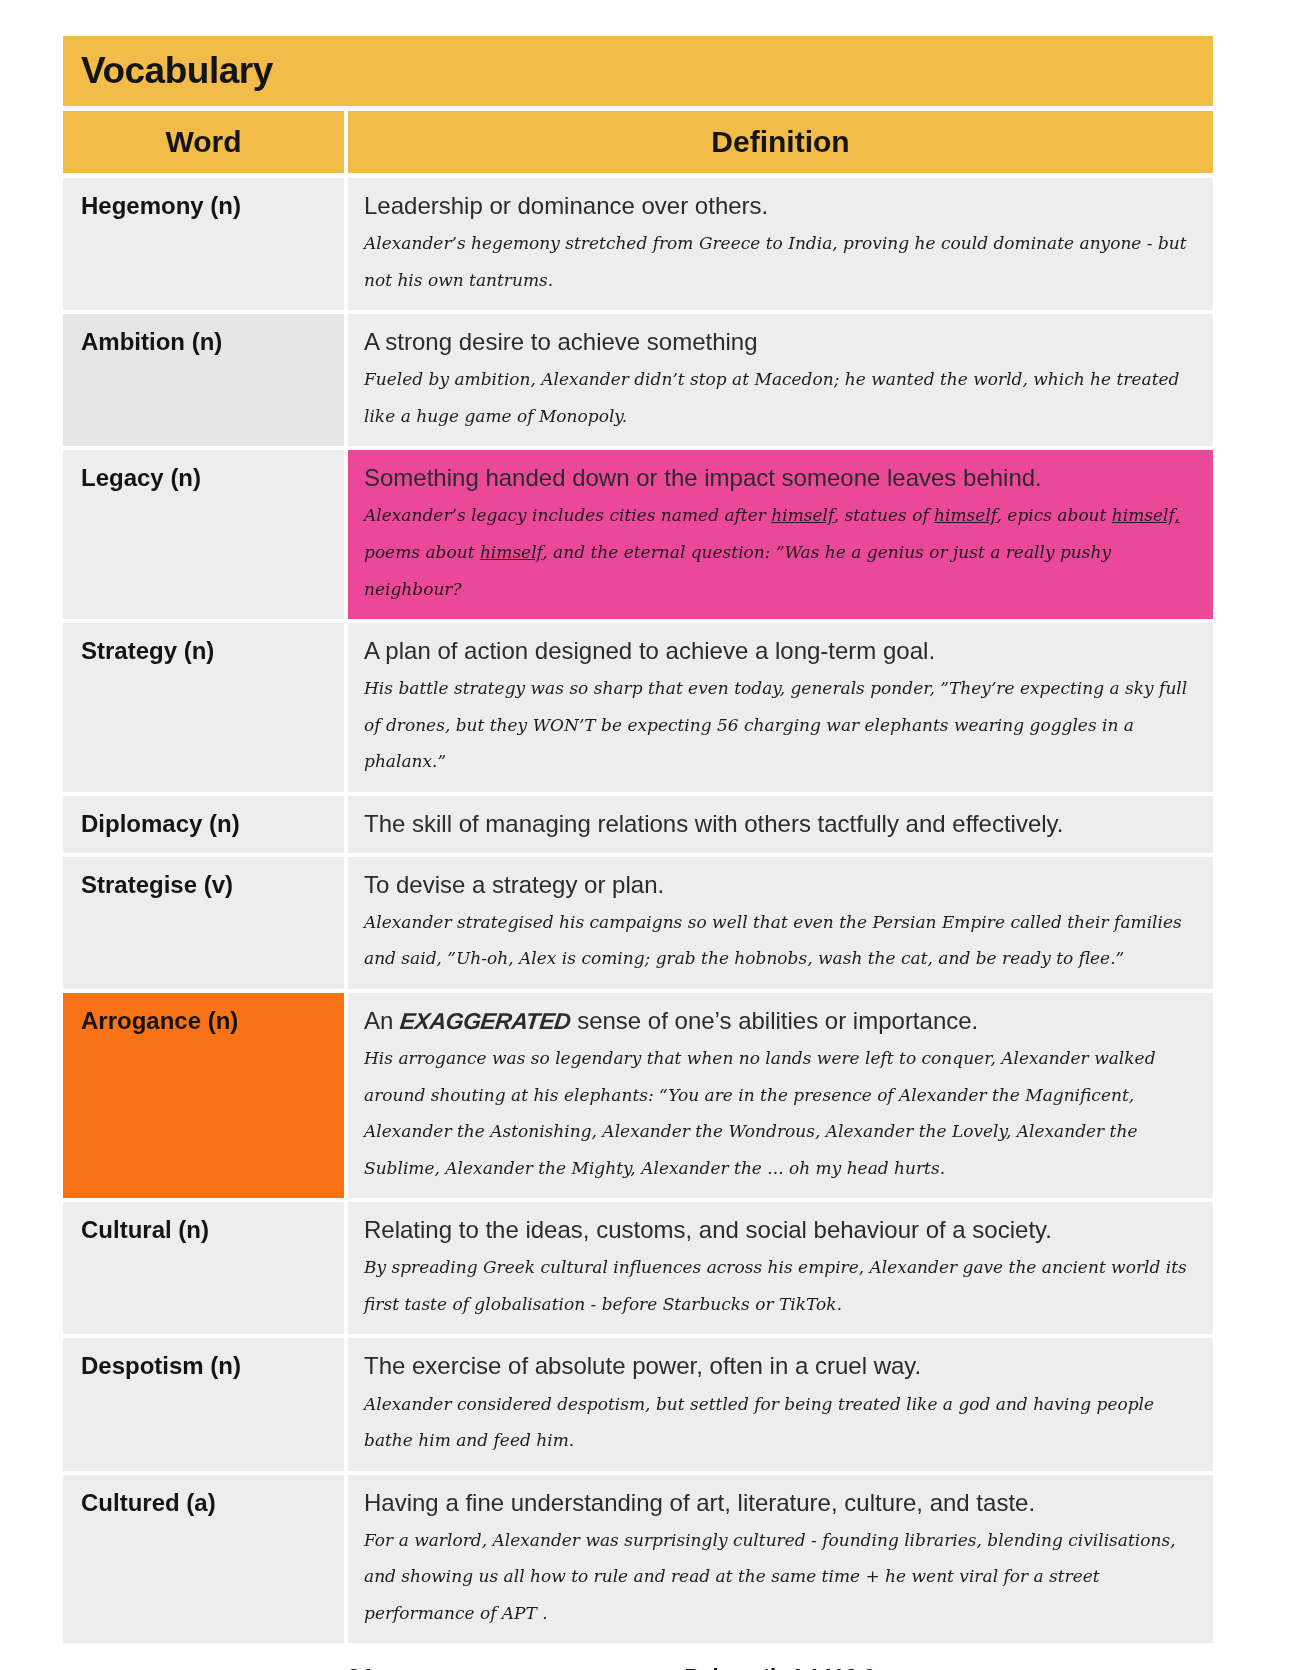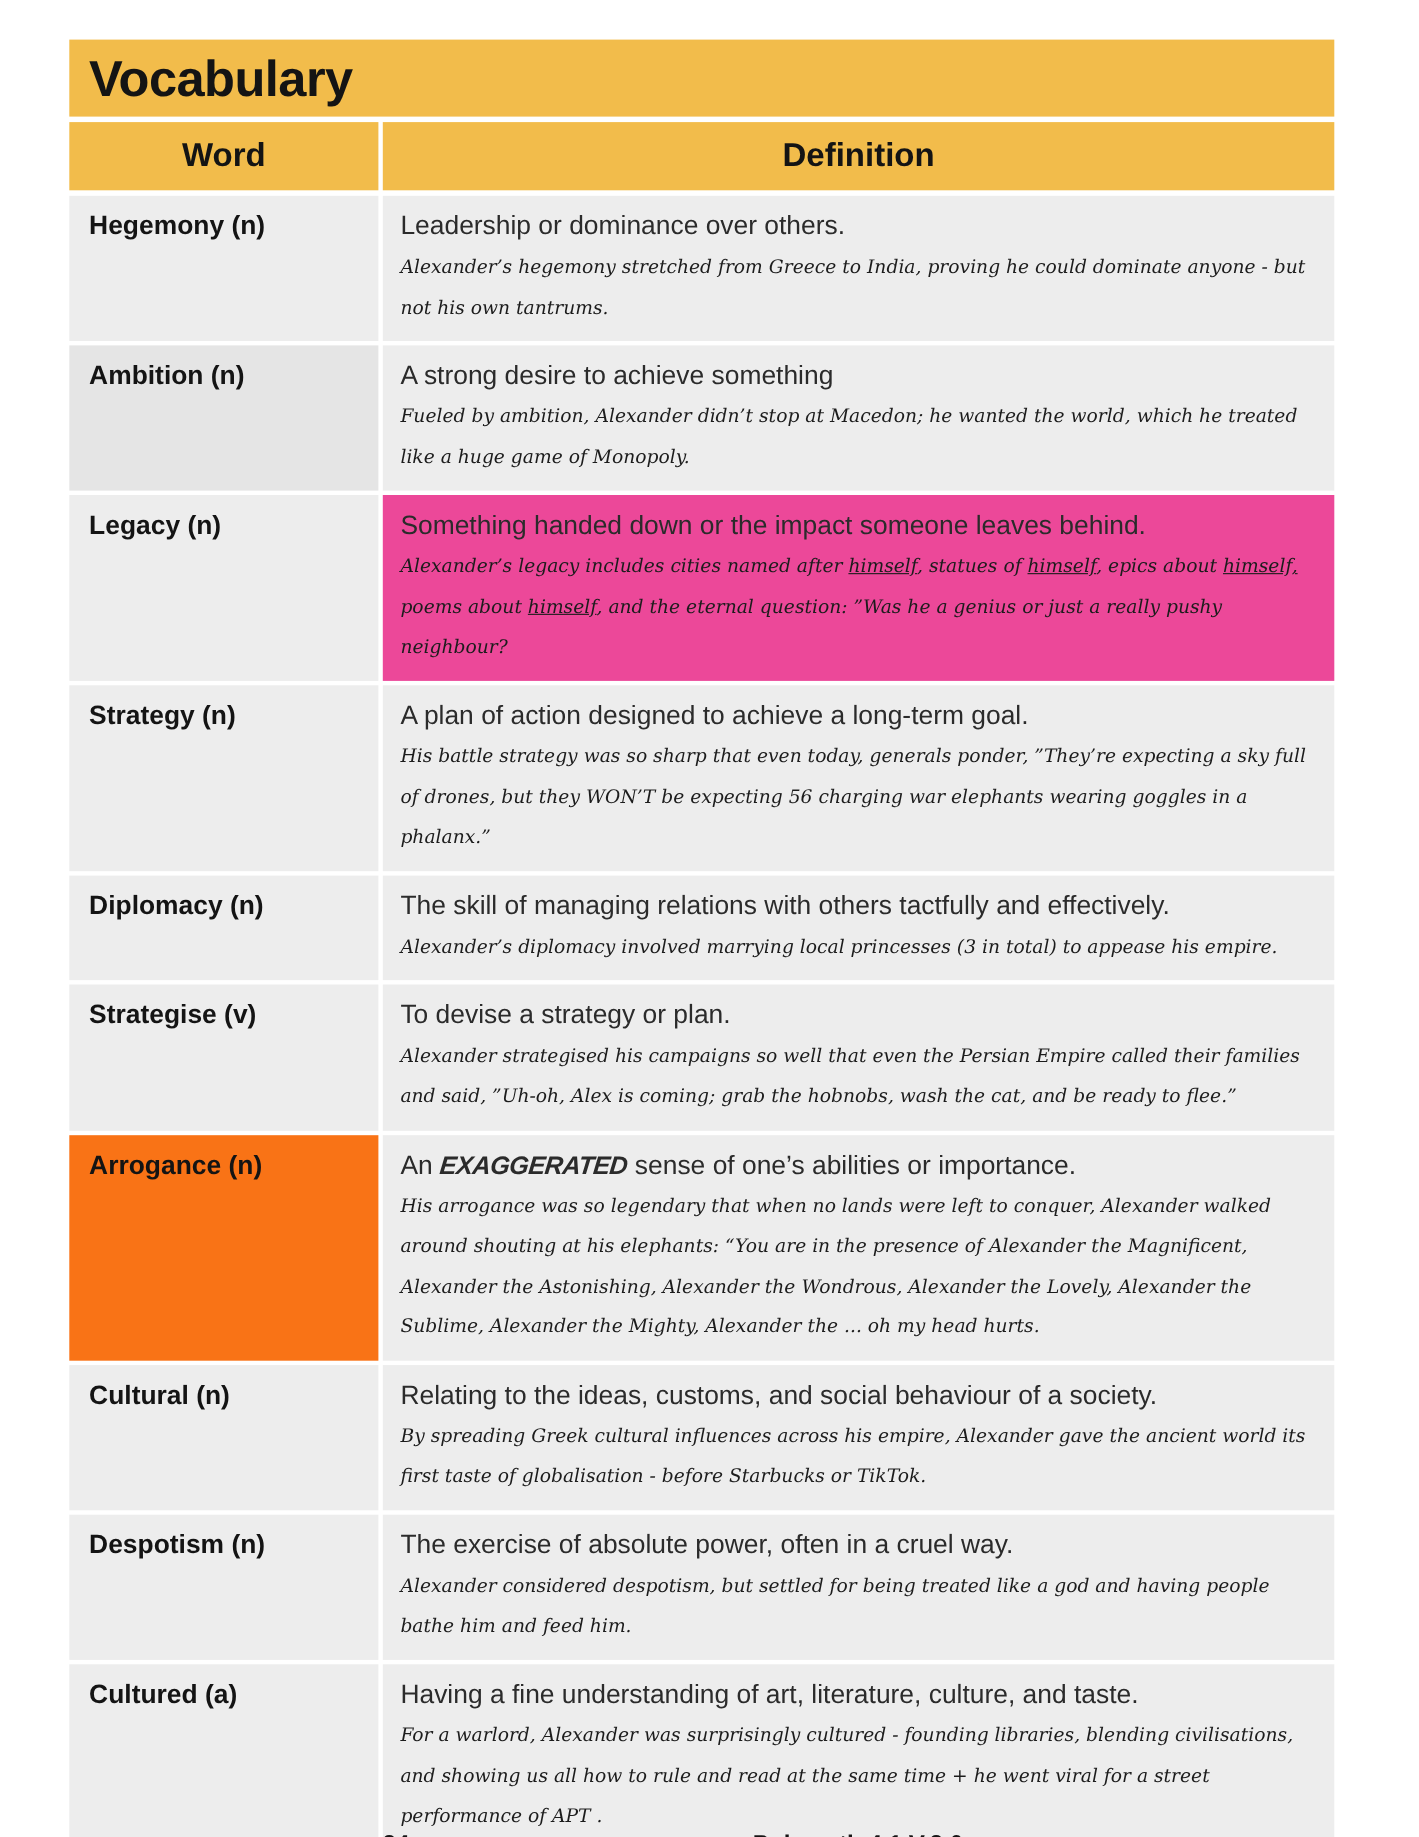--- a/index.html
+++ b/index.html
@@ -13,21 +13,21 @@
   .sheet { position:absolute; left:63px; top:36px; width:1150px; }
 
   .title-banner {
     background:#F2BC4B;
     height:70px;
     display:flex; align-items:center;
     padding-left:18px;
     margin-bottom:5px;
   }
   .title-banner h1 {
-    font-size:46px; font-weight:bold; color:#141414; letter-spacing:-0.5px;text-align:center;
+    font-size:37px; font-weight:bold; color:#141414; letter-spacing:-0.5px;text-align:center;
   }
 
   .header-row {
     display:flex; gap:4px; margin-bottom:5px;
   }
   .header-row .cell {
     background:#F2BC4B; height:62px;
     display:flex; align-items:center; justify-content:center;
     font-size:30px; font-weight:bold; color:#141414;
   }
@@ -112,21 +112,20 @@
         <div class="word-cell" style="background: rgb(237, 237, 237);">Strategy (n)</div>
         <div class="def-cell" style="background: rgb(237, 237, 237);">
           <div class="definition"><span>A plan of action designed to achieve a long-term goal.</span></div>
           <div class="example"><span>His battle strategy was so sharp that even today, generals ponder, ”They’re expecting a sky full of drones, but they WON’T be expecting 56 charging war elephants wearing goggles in a phalanx.”</span></div>
         </div>
       </div>
       <div class="row">
         <div class="word-cell" style="background: rgb(237, 237, 237);">Diplomacy (n)</div>
         <div class="def-cell" style="background: rgb(237, 237, 237);">
           <div class="definition"><span>The skill of managing relations with others tactfully and effectively.</span></div>
-          <div class="example"><span>Alexander’s diplomacy involved marrying local princesses (3 in total) to appease his empire.</span></div>
         </div>
       </div>
       <div class="row">
         <div class="word-cell" style="background: rgb(237, 237, 237);">Strategise (v)</div>
         <div class="def-cell" style="background: rgb(237, 237, 237);">
           <div class="definition"><span>To devise a strategy or plan.</span></div>
           <div class="example"><span>Alexander strategised his campaigns so well that even the Persian Empire called their families and said, ”Uh-oh, Alex is coming; grab the hobnobs, wash the cat, and be ready to flee.”</span></div>
         </div>
       </div>
       <div class="row">

